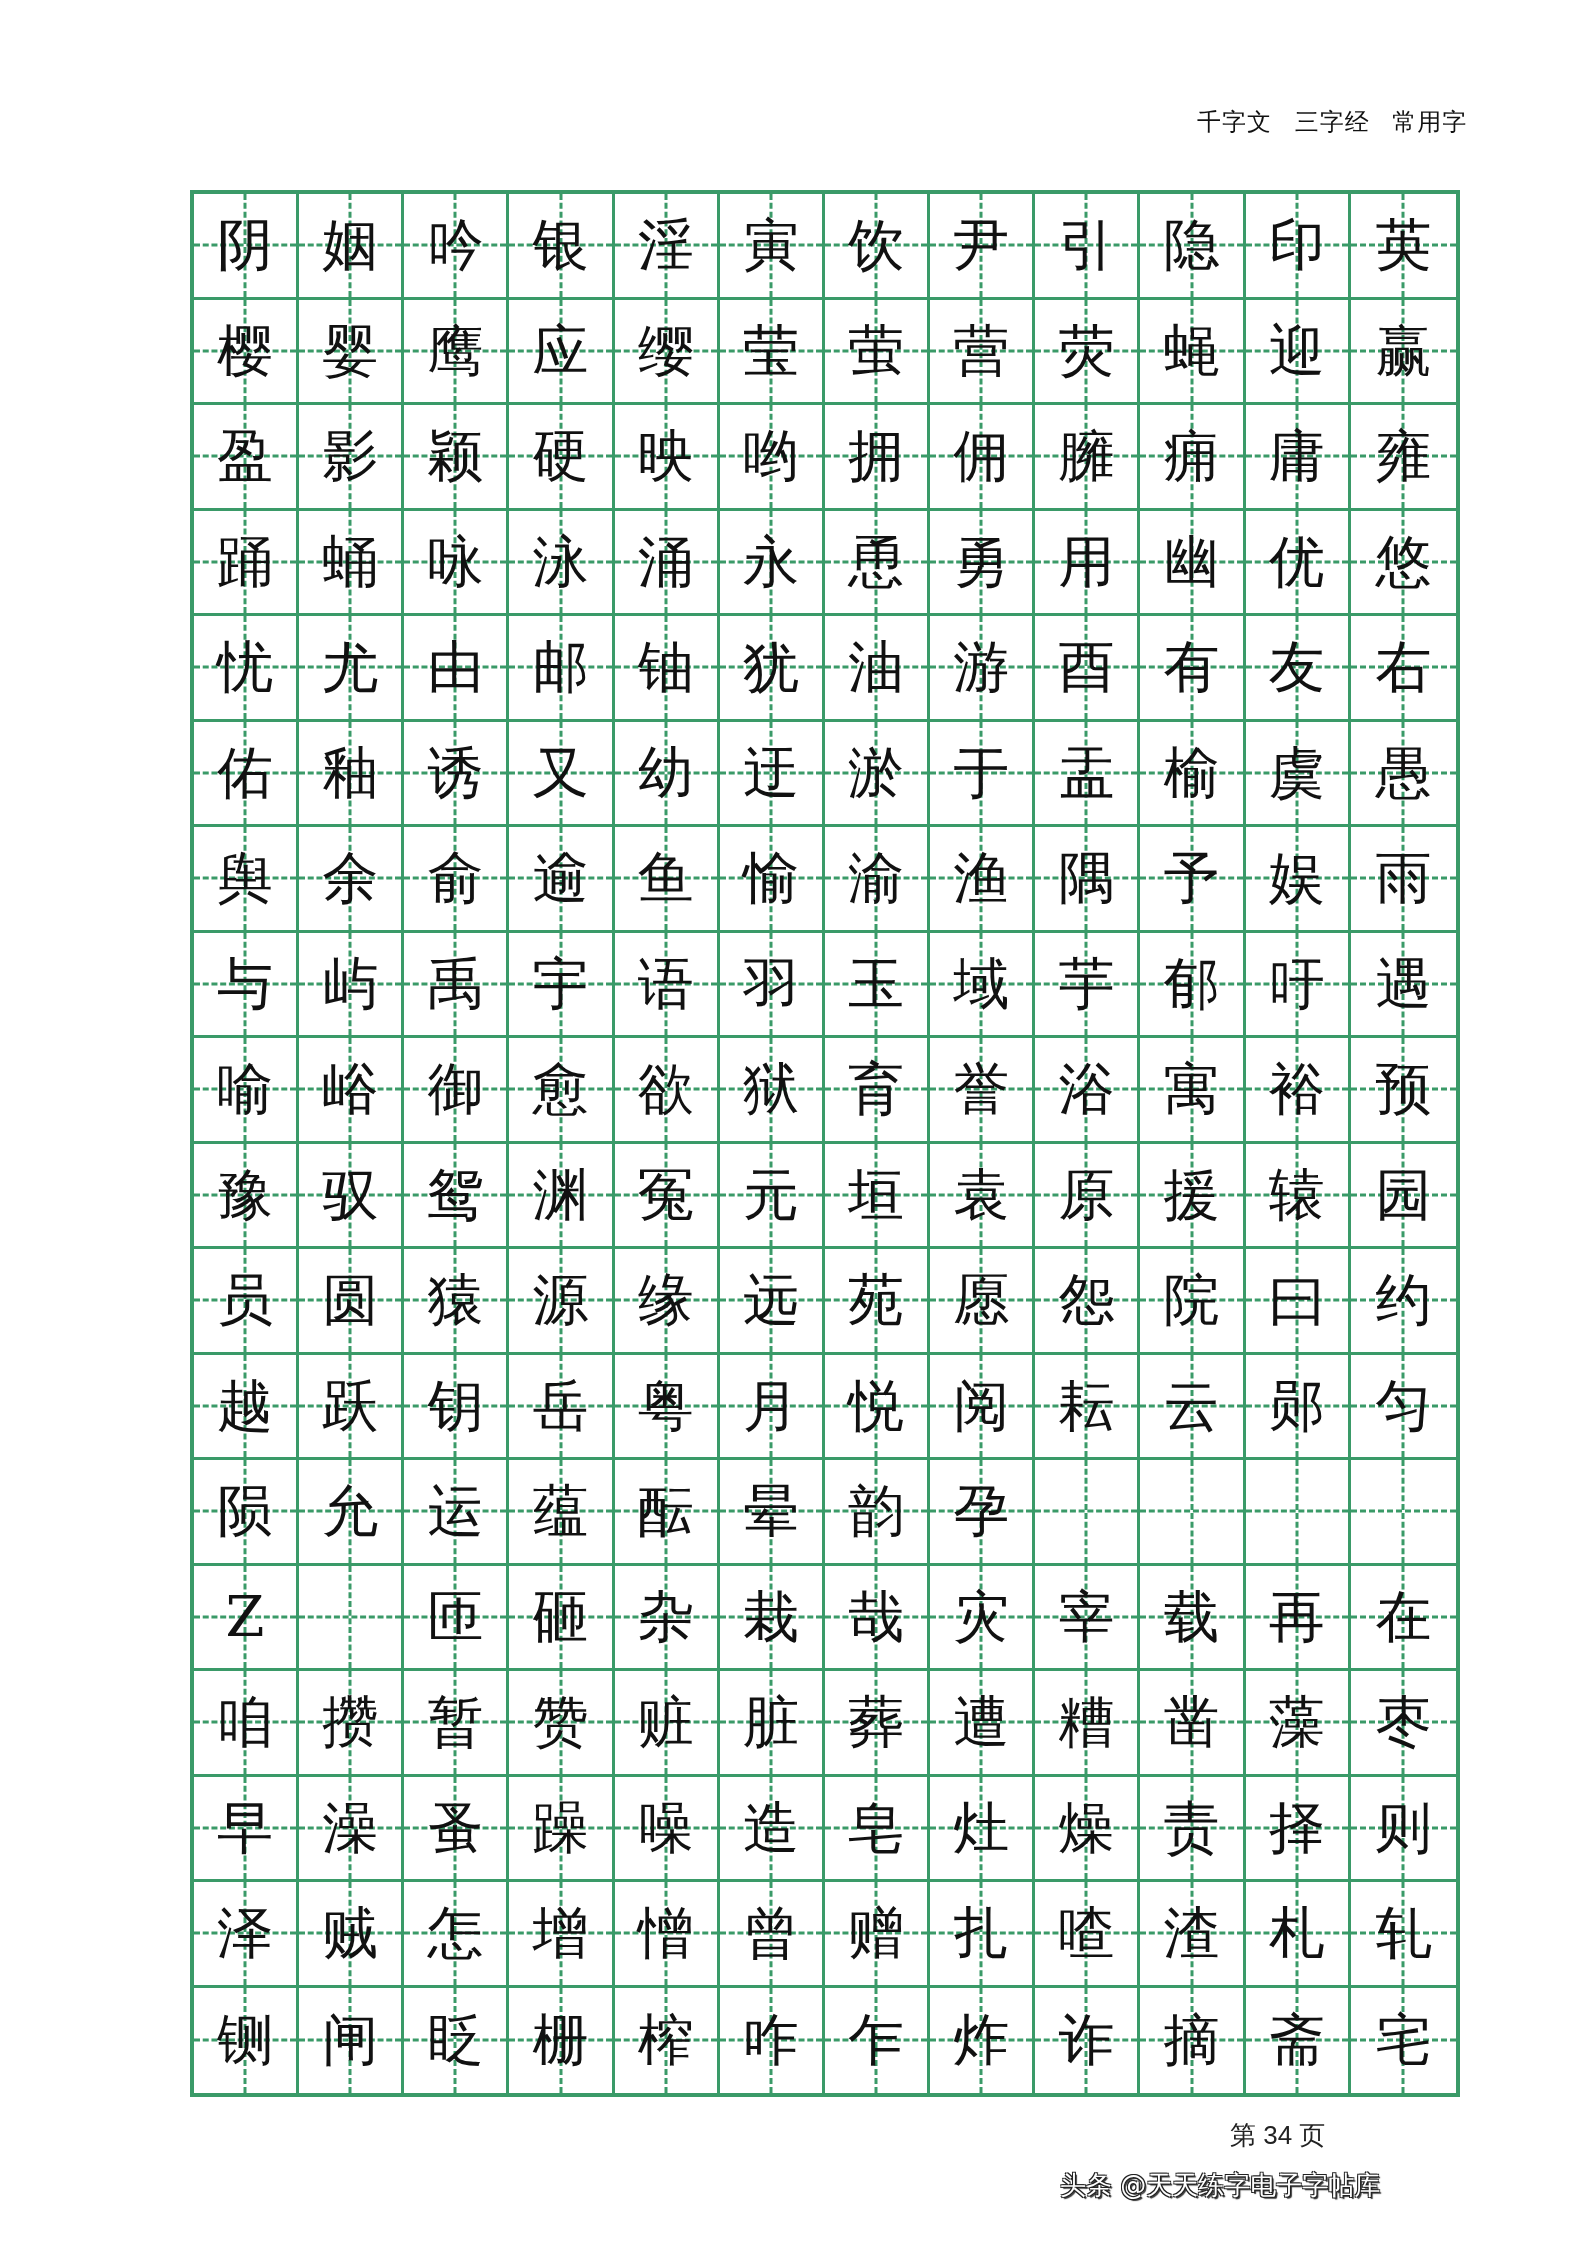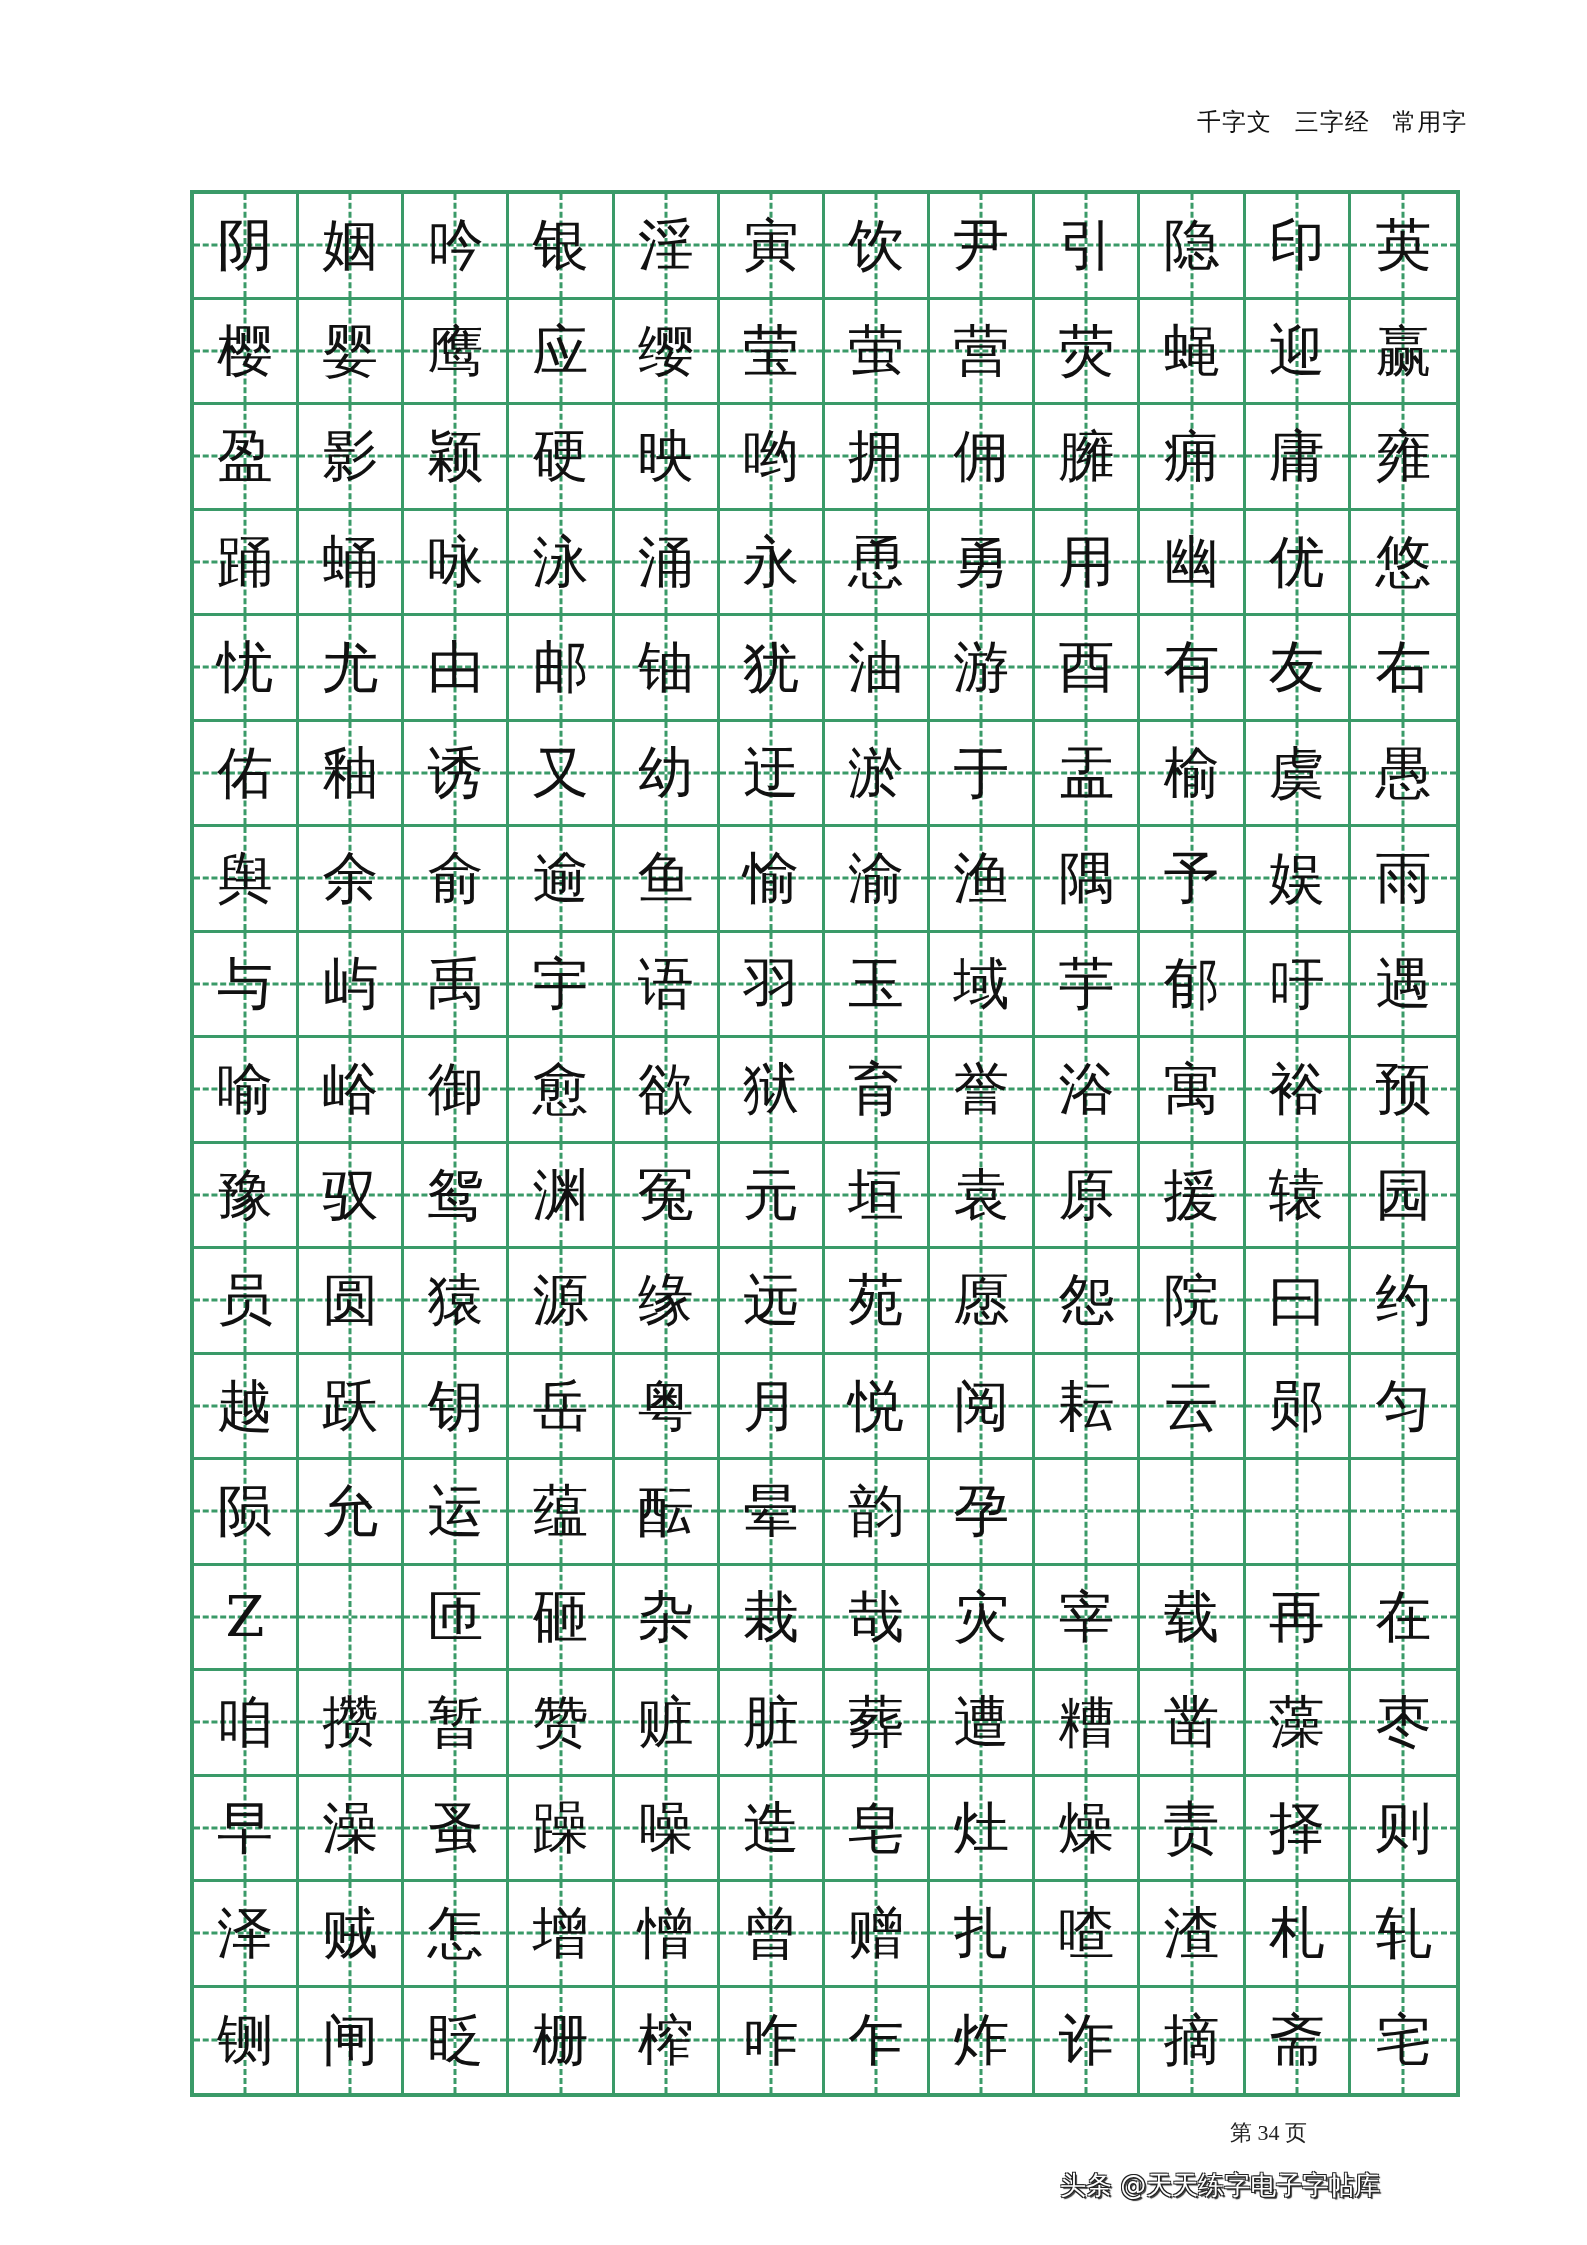--- a/index.html
+++ b/index.html
@@ -14,22 +14,22 @@
   .cell { position:relative; border-right:3px solid #3a9a68; border-bottom:3px solid #3a9a68;
           box-sizing:border-box; display:flex; align-items:center; justify-content:center; }
   .cell:nth-child(12n) { border-right:none; }
   .cell.lastrow { border-bottom:none; }
   .cell::before { content:""; position:absolute; left:50%; top:0; bottom:0;
           border-left:3px dashed #3a9a68; transform:translateX(-1.5px); }
   .cell::after { content:""; position:absolute; top:50%; left:0; right:0;
           border-top:3px dashed #3a9a68; transform:translateY(-1.5px); }
   .ch { position:relative; z-index:1; font-size:56px; color:#111;
         font-family:"DejaVu Serif", serif; line-height:1; }
-  .pagenum { position:absolute; top:2118px; left:1230px; font-size:22px; color:#222;
-             font-family:Liberation Serif, serif; white-space:nowrap; }
+  .pagenum { position:absolute; top:2118px; left:1230px; font-size:26px; color:#222;
+             font-family:Liberation Sans, sans-serif; white-space:nowrap; }
   .watermark { position:absolute; top:2168px; left:1060px; font-size:26px; color:#fff;
                font-family:"DejaVu Sans", sans-serif; white-space:nowrap;
                text-shadow:1px 1px 0 #222, -1px -1px 0 #222, 1px -1px 0 #222, -1px 1px 0 #222, 2px 2px 1px #333; }
 </style>
 </head>
 <body>
 
 <div class="header">
   <span>千字文</span>
   <span>三字经</span>

